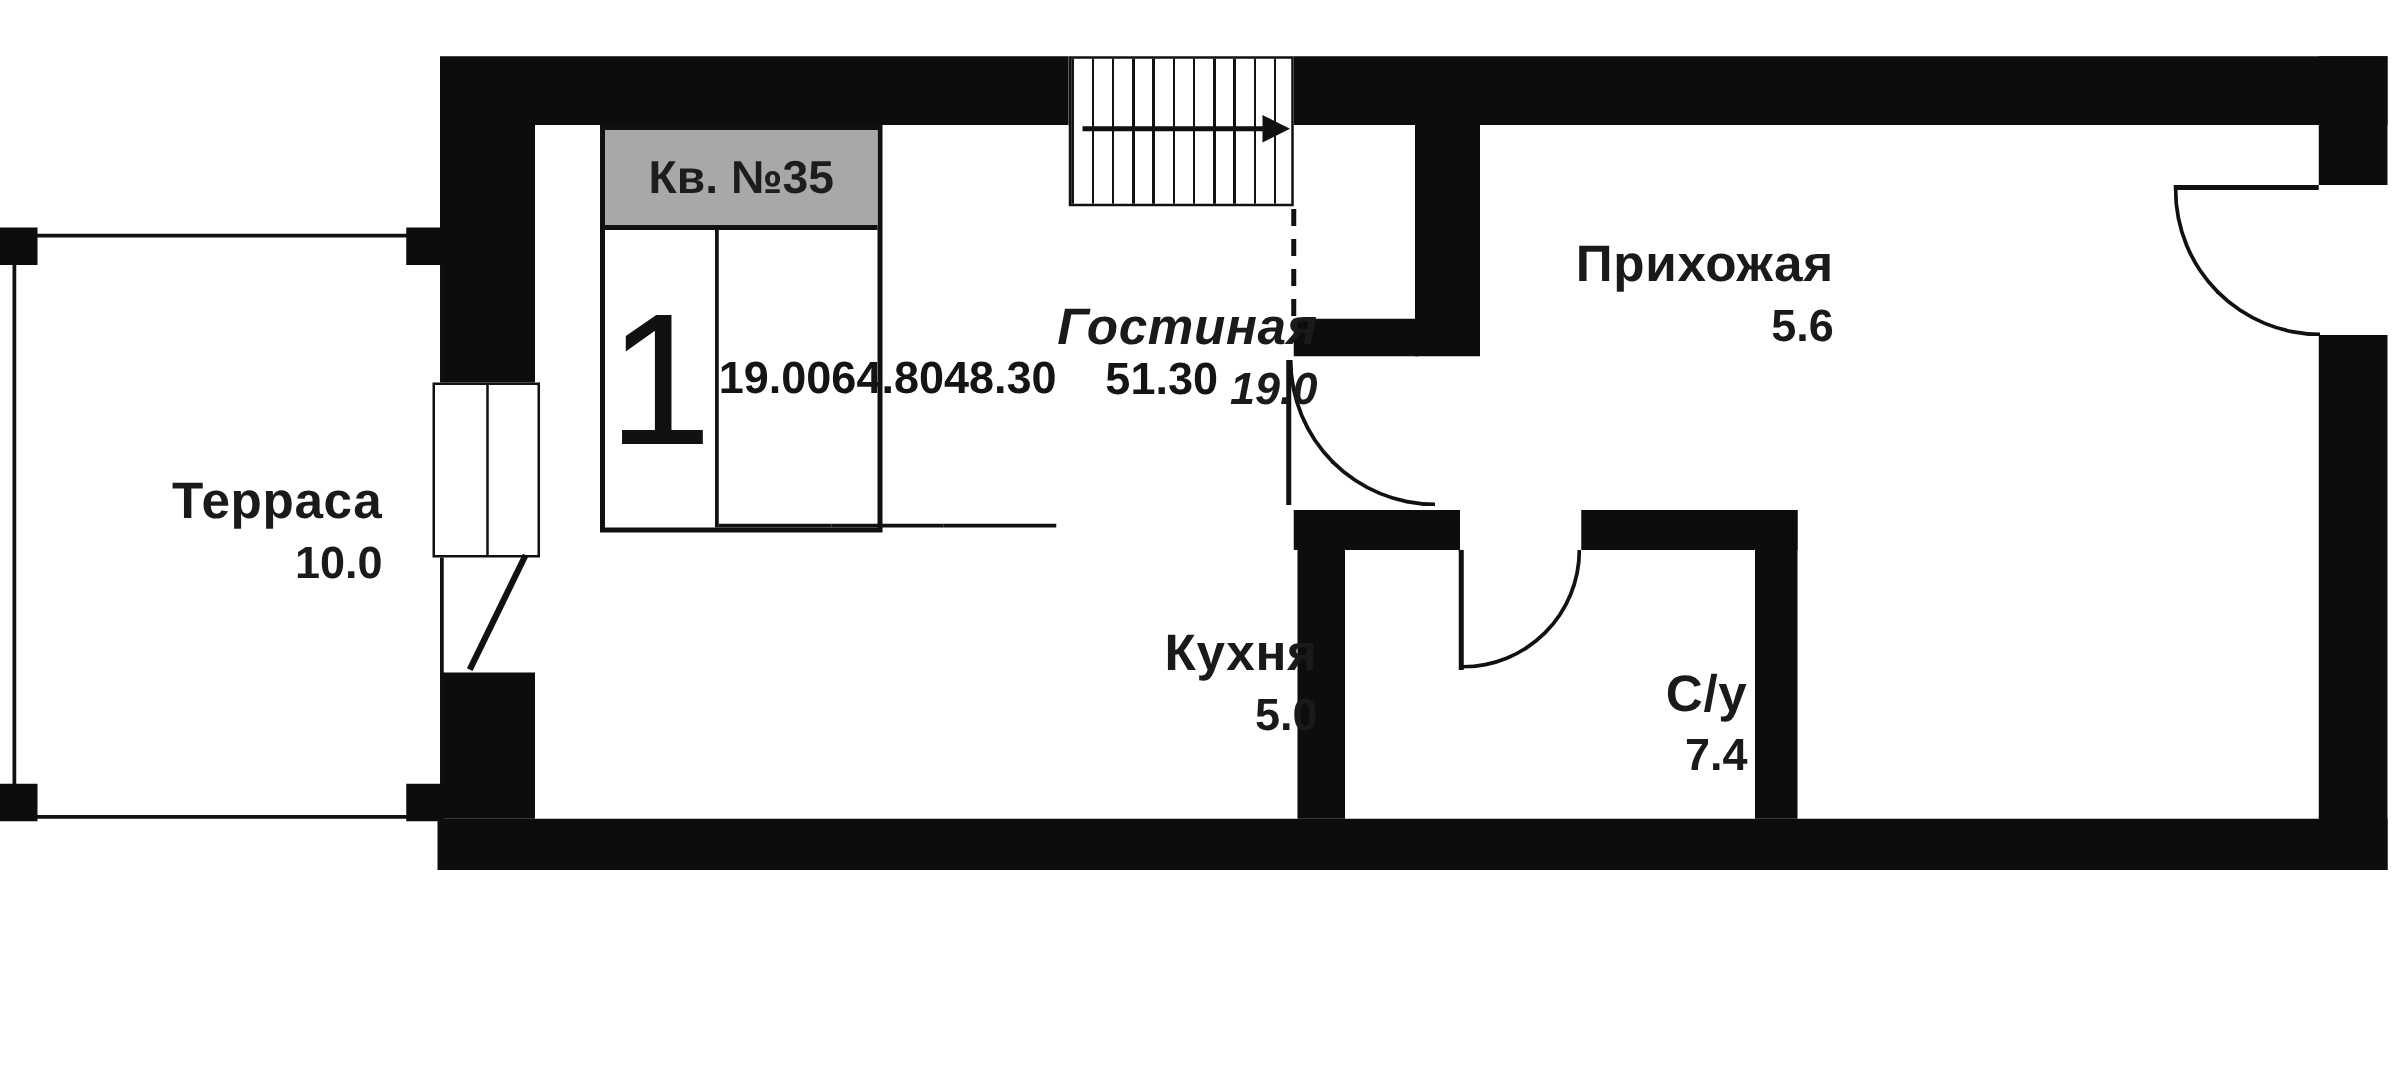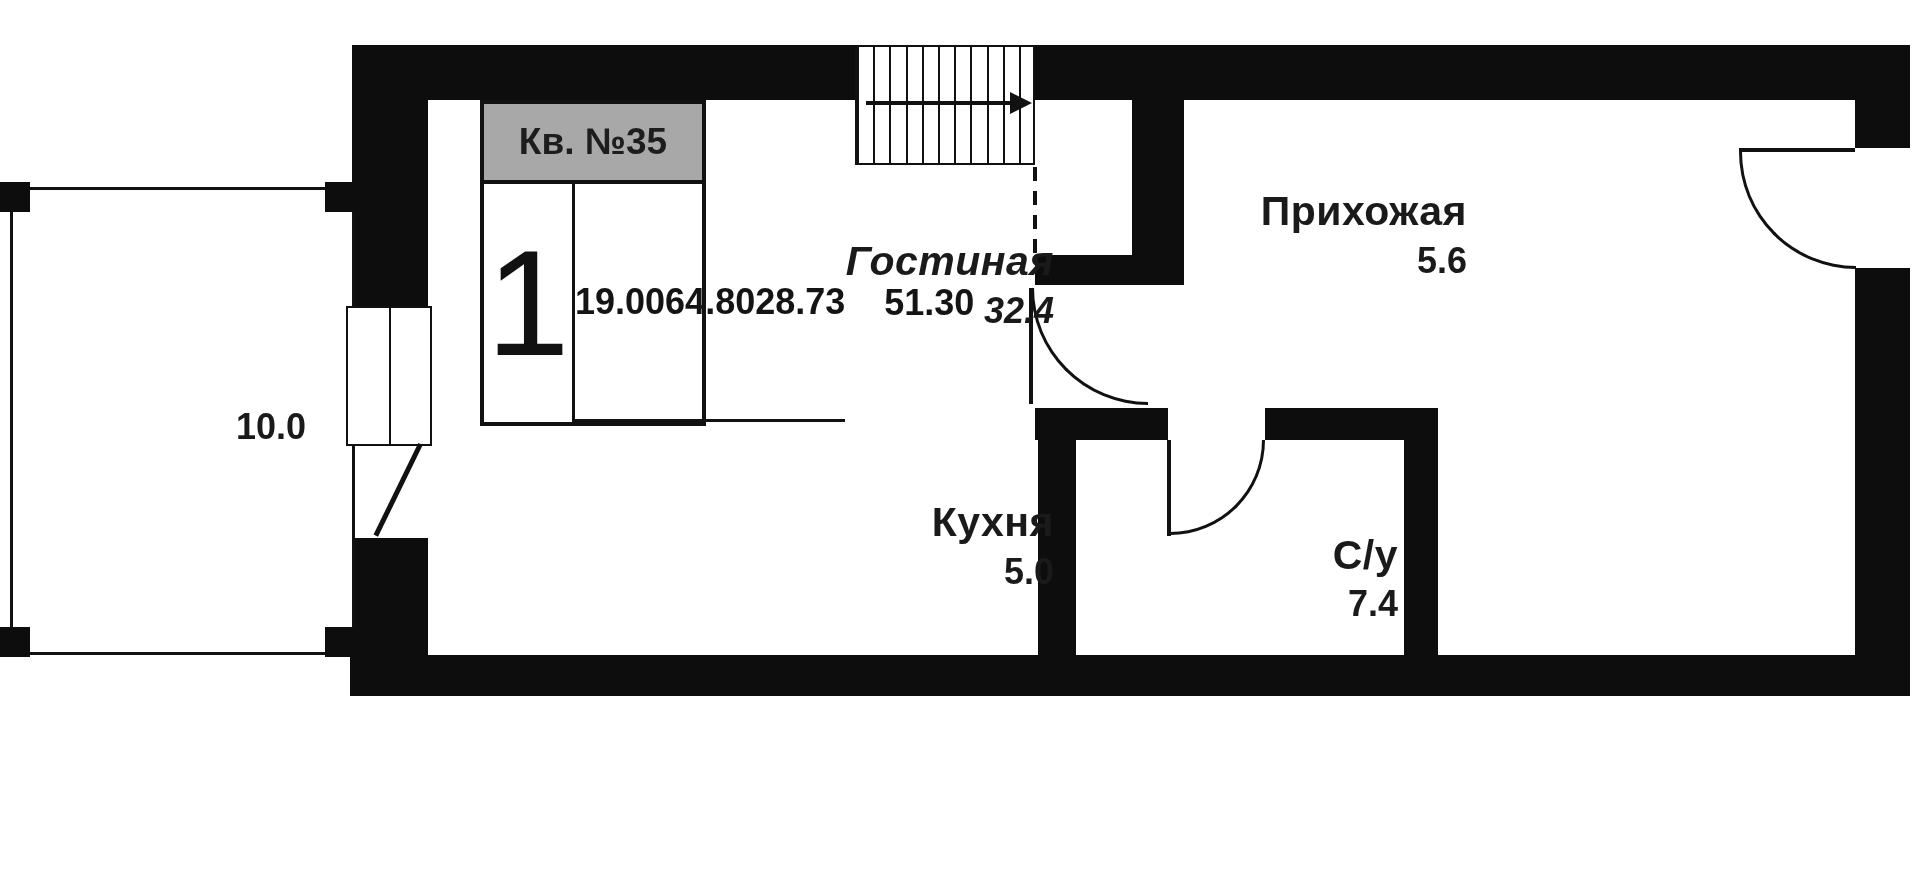--- a/index.html
+++ b/index.html
@@ -95,33 +95,34 @@
   </div>
   <div id="balcony-leaf"></div>
 
   <div id="info-table">
     <div class="hdr">Кв. №35</div>
     <div class="body">
       <div class="floors">1</div>
       <div class="rows">
         <div class="row">19.00</div>
         <div class="row">64.80</div>
-        <div class="row">28.73</div>
+        <div class="row">48.30</div>
         <div class="row">51.30</div>
       </div>
     </div>
   </div>
 
   <div class="room-label" style="left:46px;top:358px;width:260px;height:130px;">
+    <div class="room-name">Терраса</div>
     <div class="room-area">10.0</div>
   </div>
 
   <div class="room-label" style="left:714px;top:224px;width:340px;height:120px;font-style:italic;">
     <div class="room-name">Гостиная</div>
-    <div class="room-area">32.4</div>
+    <div class="room-area">19.0</div>
   </div>
 
   <div class="room-label" style="left:714px;top:485px;width:340px;height:120px;">
     <div class="room-name">Кухня</div>
     <div class="room-area">5.0</div>
   </div>
 
   <div class="room-label" style="left:1107px;top:179px;width:360px;height:110px;">
     <div class="room-name">Прихожая</div>
     <div class="room-area">5.6</div>

